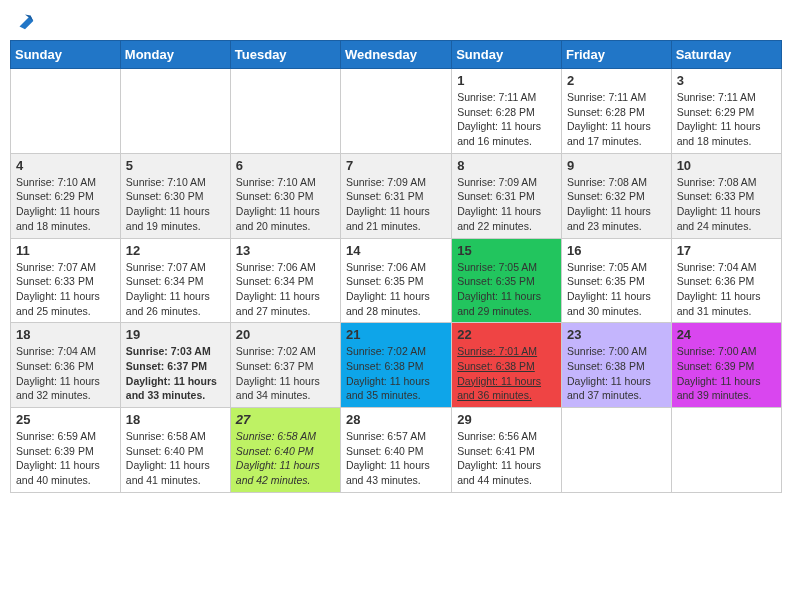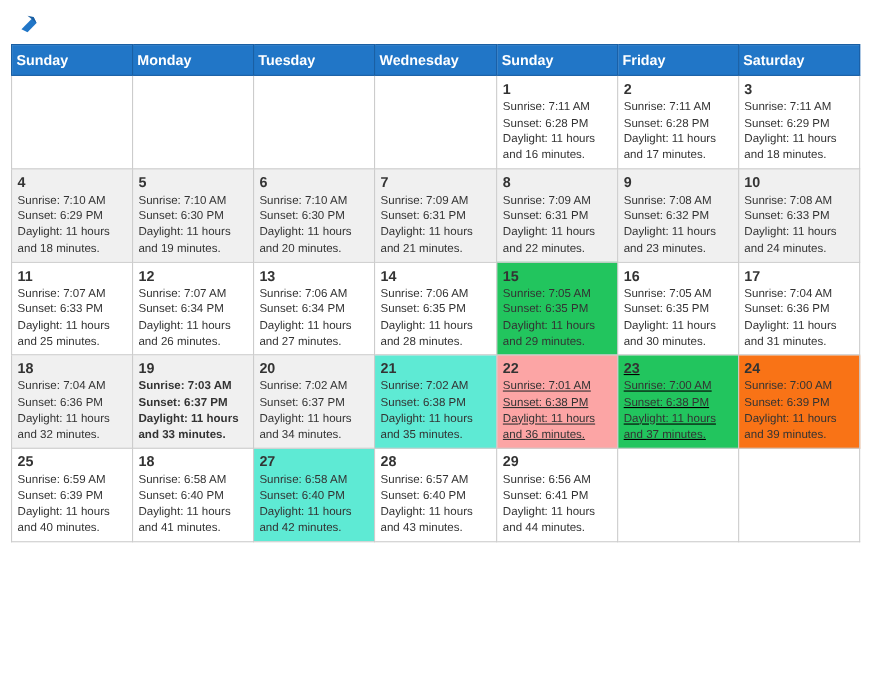--- a/index.html
+++ b/index.html
@@ -242,59 +242,59 @@
           <div class="day-info" style="white-space: pre-line; font-weight: bold;">Sunrise: 7:03 AM
 Sunset: 6:37 PM
 Daylight: 11 hours and 33 minutes.</div>
         </td>
         <td style="background: rgb(240, 240, 240);">
           <span class="day-num">20</span>
           <div class="day-info" style="white-space: pre-line;">Sunrise: 7:02 AM
 Sunset: 6:37 PM
 Daylight: 11 hours and 34 minutes.</div>
         </td>
-        <td style="background: #5eead4;">
+        <td style="background: #0ea5e9;">
           <span class="day-num">21</span>
           <div class="day-info" style="white-space: pre-line;">Sunrise: 7:02 AM
 Sunset: 6:38 PM
 Daylight: 11 hours and 35 minutes.</div>
         </td>
-        <td style="background: #fca5a5;">
+        <td style="background: #ef4444;">
           <span class="day-num">22</span>
           <div class="day-info" style="white-space: pre-line; text-decoration: underline;">Sunrise: 7:01 AM
 Sunset: 6:38 PM
 Daylight: 11 hours and 36 minutes.</div>
         </td>
-        <td style="background: #22c55e; text-decoration: underline;">
+        <td style="background: #c4b5fd;">
           <span class="day-num">23</span>
           <div class="day-info" style="white-space: pre-line;">Sunrise: 7:00 AM
 Sunset: 6:38 PM
 Daylight: 11 hours and 37 minutes.</div>
         </td>
-        <td style="background: #f97316; margin-top: 28px;">
+        <td style="background: #d946ef; margin-top: 28px;">
           <span class="day-num">24</span>
           <div class="day-info" style="white-space: pre-line;">Sunrise: 7:00 AM
 Sunset: 6:39 PM
 Daylight: 11 hours and 39 minutes.</div>
         </td>
       </tr>
       <tr class="row-odd">
         <td style="background: rgb(255, 255, 255);">
           <span class="day-num">25</span>
           <div class="day-info" style="white-space: pre-line;">Sunrise: 6:59 AM
 Sunset: 6:39 PM
 Daylight: 11 hours and 40 minutes.</div>
         </td>
         <td style="background: rgb(255, 255, 255);">
           <span class="day-num">18</span>
           <div class="day-info" style="white-space: pre-line;">Sunrise: 6:58 AM
 Sunset: 6:40 PM
 Daylight: 11 hours and 41 minutes.</div>
         </td>
-        <td style="background: #5eead4;">
+        <td style="background: #bef264; font-style: italic;">
           <span class="day-num">27</span>
           <div class="day-info" style="white-space: pre-line;">Sunrise: 6:58 AM
 Sunset: 6:40 PM
 Daylight: 11 hours and 42 minutes.</div>
         </td>
         <td style="background: rgb(255, 255, 255);">
           <span class="day-num">28</span>
           <div class="day-info" style="white-space: pre-line;">Sunrise: 6:57 AM
 Sunset: 6:40 PM
 Daylight: 11 hours and 43 minutes.</div>

